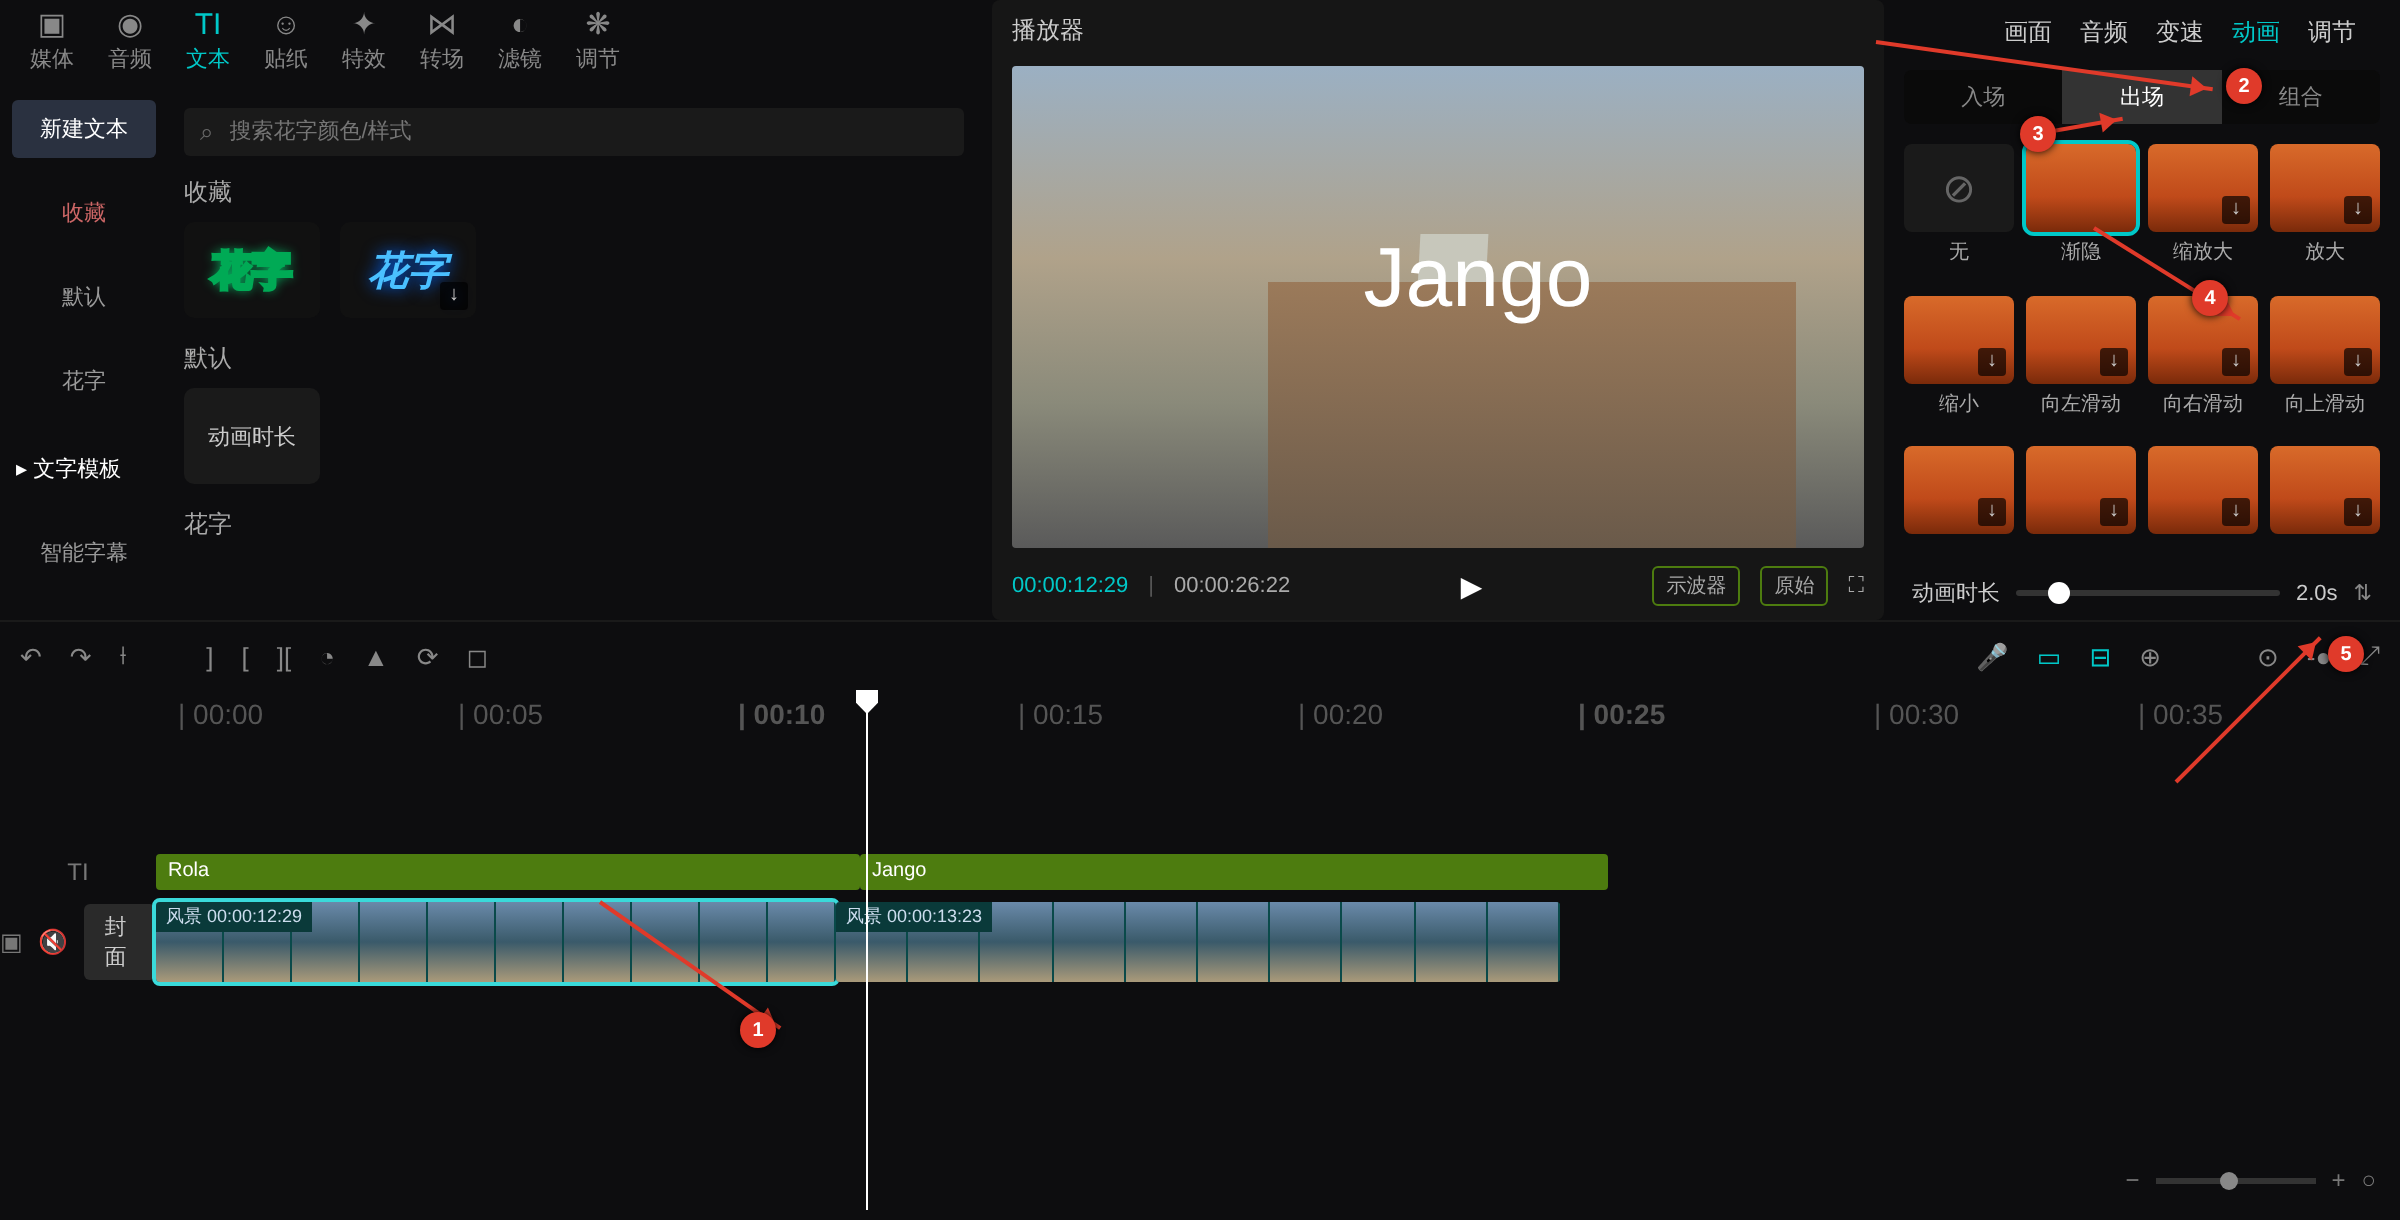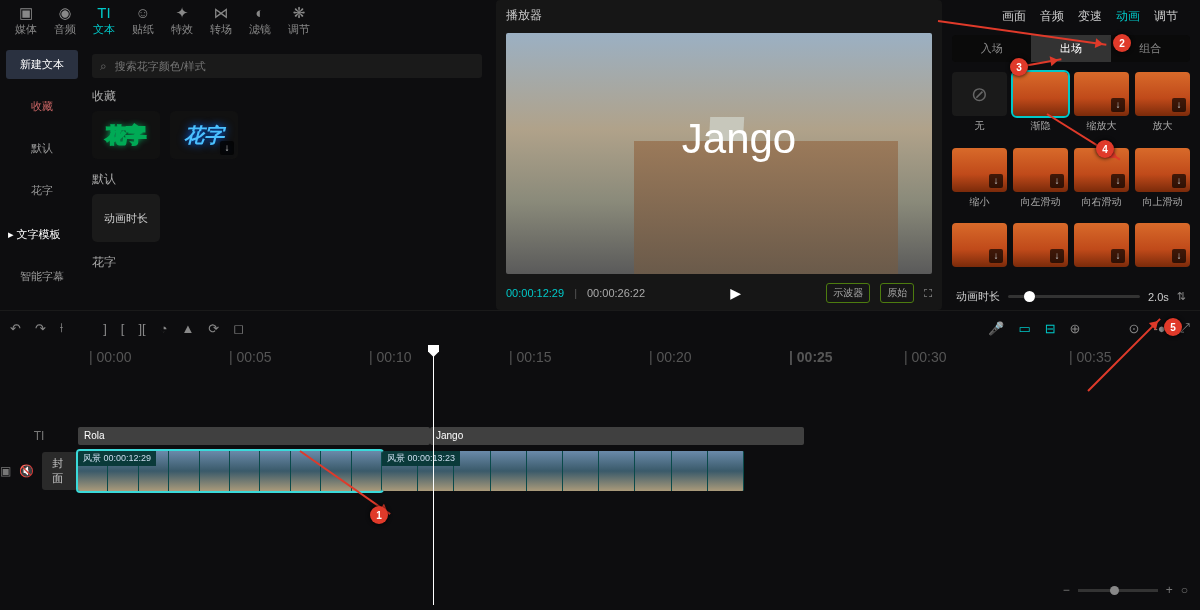--- a/index.html
+++ b/index.html
@@ -59,21 +59,21 @@
 .timeline{position:relative;height:260px;overflow:hidden}
 .ruler{position:relative;height:20px;margin-left:89px;color:#555;font-size:14px}
 .ruler span{position:absolute;top:4px}
 .playhead{position:absolute;left:433px;top:0;bottom:0;width:1px;background:#fff;z-index:5}
 .playhead:before{content:"";position:absolute;top:-2px;left:-5px;width:11px;height:14px;background:#fff;clip-path:polygon(0 0,100% 0,100% 60%,50% 100%,0 60%)}
 .tracks{position:absolute;left:0;right:0;top:20px}
 .track{display:flex;align-items:center;height:22px;margin-bottom:2px}
 .track.tall{height:44px}
 .track-head{width:78px;display:flex;align-items:center;justify-content:center;gap:8px;color:#777;font-size:12px}
 .cover-btn{background:#2a2a2a;padding:4px 10px;border-radius:3px;color:#ccc;font-size:11px}
-.text-clip{background:#404040;height:18px;border-radius:2px;padding:0 6px;color:#fff;font-size:10px;line-height:18px;position:relative}
+.text-clip{background:#4d7c0f;height:18px;border-radius:2px;padding:0 6px;color:#fff;font-size:10px;line-height:18px;position:relative}
 .video-clip{height:40px;border-radius:2px;background:#1a6a6a;position:relative;overflow:hidden}
 .video-clip.sel{outline:2px solid #3adada}
 .clip-head{position:absolute;left:0;top:0;background:#0a3a3a;padding:1px 5px;font-size:9px;color:#cde;z-index:2}
 .frames{display:flex;height:100%}
 .frames div{flex:1;background:linear-gradient(#6a8aaa 0%,#3a5a6a 50%,#aa9a7a 100%);border-right:1px solid #0a4a4a}
 .pin{position:absolute;width:18px;height:18px;border-radius:50%;background:#e03a2a;color:#fff;font-size:10px;font-weight:bold;display:flex;align-items:center;justify-content:center;z-index:10;box-shadow:0 0 4px #000}
 .arrow{position:absolute;background:#e03a2a;height:2px;transform-origin:left center;z-index:9}
 .arrow:after{content:"";position:absolute;right:-2px;top:-4px;border:5px solid transparent;border-left:8px solid #e03a2a}
 .zoom-ctrl{position:absolute;right:12px;bottom:8px;display:flex;align-items:center;gap:8px;color:#777}
 .zoom-ctrl .bar{width:80px;height:3px;background:#333;position:relative}
@@ -284,43 +284,43 @@
   <span style="width:20px"></span>
   <span class="ico">⊙</span>
   <span class="ico">-●</span>
   <span class="ico">⤢</span>
 </div>
 
 <div class="timeline">
   <div class="ruler" id="ruler">
       <span style="left: 0px;">| 00:00</span>
       <span style="left: 140px;">| 00:05</span>
-      <span style="left: 280px;">| 00:10</span>
+      <span style="left: 280px; font-weight: bold;">| 00:10</span>
       <span style="left: 420px;">| 00:15</span>
       <span style="left: 560px;">| 00:20</span>
       <span style="left: 700px; font-weight: bold;">| 00:25</span>
-      <span style="left: 815px;">| 00:30</span>
+      <span style="left: 848px;">| 00:30</span>
       <span style="left: 980px;">| 00:35</span>
       <span style="left: 1120px;">| 00:40</span>
     </div>
   <div class="playhead"></div>
   <div class="tracks">
     <div style="height:60px"></div>
     <div class="track">
       <div class="track-head">TI</div>
       <div class="text-clip" style="width:340px">Rola</div>
       <div class="text-clip" style="width:362px">Jango</div>
     </div>
     <div class="track tall">
       <div class="track-head">
         <span>▣</span>
         <span>🔇</span>
         <span class="cover-btn">封面</span>
       </div>
-      <div class="video-clip sel" style="width:304px">
+      <div class="video-clip sel" style="width:340px">
         <div class="clip-head"><span>风景</span>  <span>00:00:12:29</span></div>
         <div class="frames">
             <div></div>
             <div></div>
             <div></div>
             <div></div>
             <div></div>
             <div></div>
             <div></div>
             <div></div>

